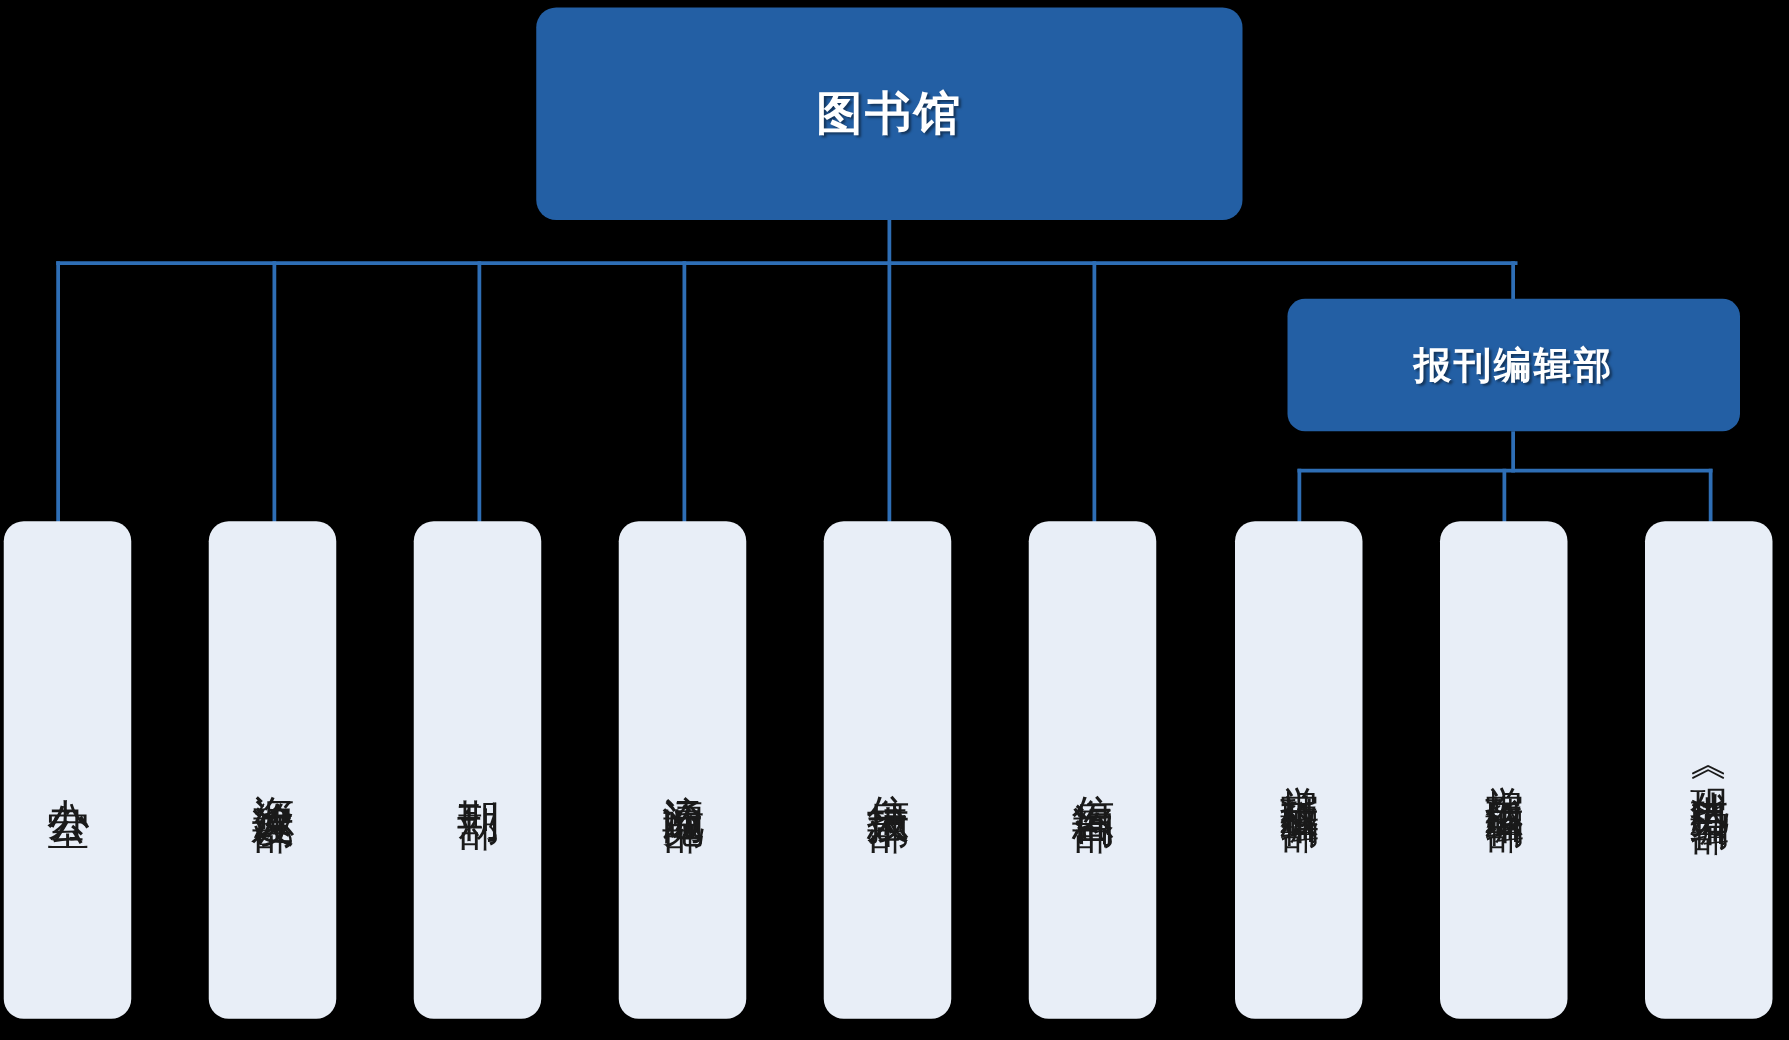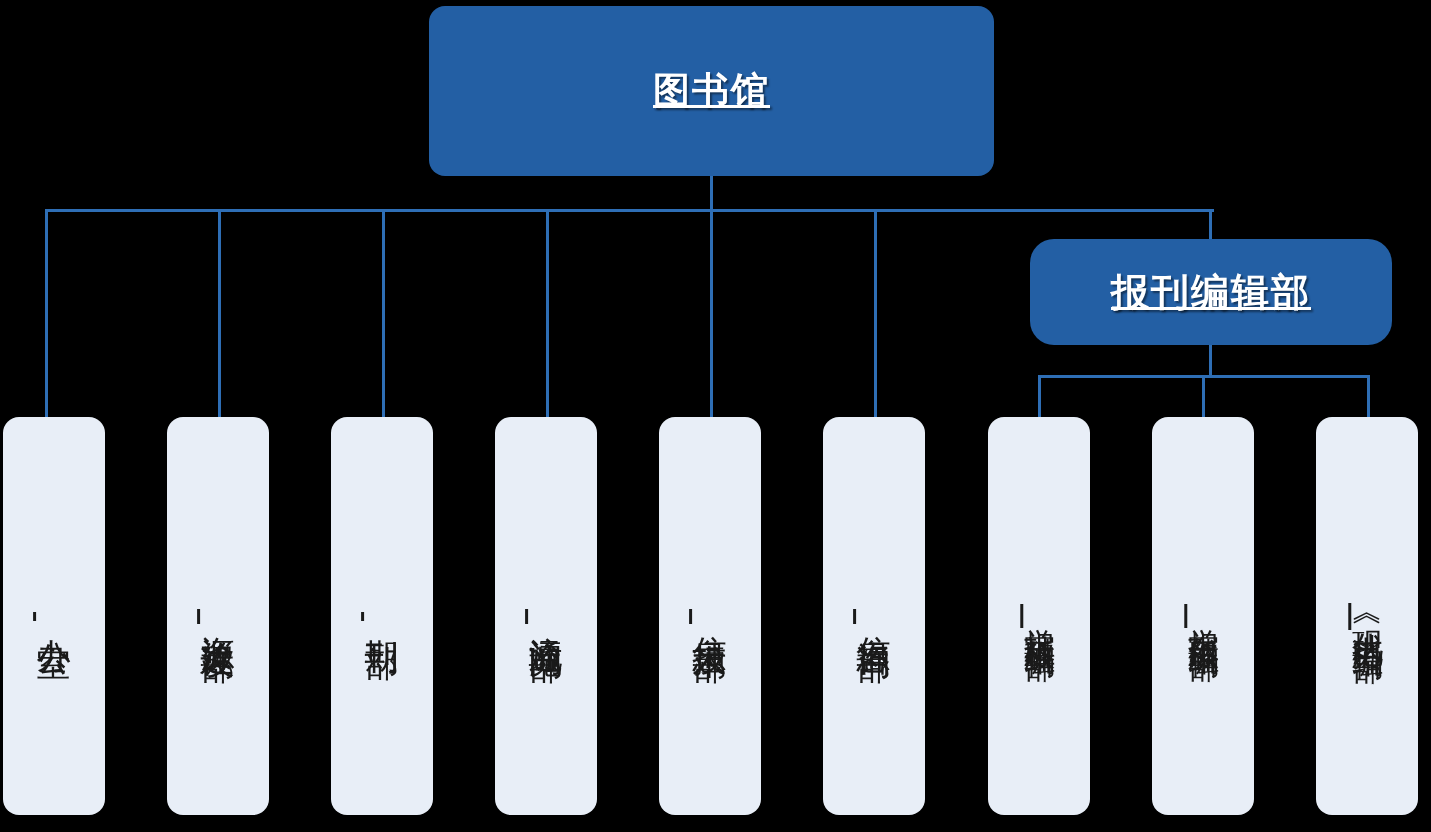--- a/index.html
+++ b/index.html
@@ -27,21 +27,20 @@
   .line.h { height: 3px; }
 
   
   .node {
     position: absolute;
     box-sizing: border-box;
     display: flex;
     align-items: center;
     justify-content: center;
     border-radius: 14px;
-    text-decoration: underline;
   }
 
   
   .node.primary {
     background: #235FA4;
     color: #FFFFFF;
     font-weight: bold;
     letter-spacing: 2px;
     text-shadow: 2px 2px 2px rgba(0,0,0,0.45);
   }
@@ -51,22 +50,22 @@
     width: 565px;
     height: 170px;
     border-radius: 16px;
     font-size: 37px;
   }
   .node.branch {
     left: 1030px;
     top: 239px;
     width: 362px;
     height: 106px;
-    border-radius: 24px;
-    font-size: 38px;
+    border-radius: 14px;
+    font-size: 30px;
   }
 
   
   .node.leaf {
     top: 417px;
     width: 102px;
     height: 398px;
     background: #E8EEF7;
     color: #1A1A1A;
     border-radius: 16px;

